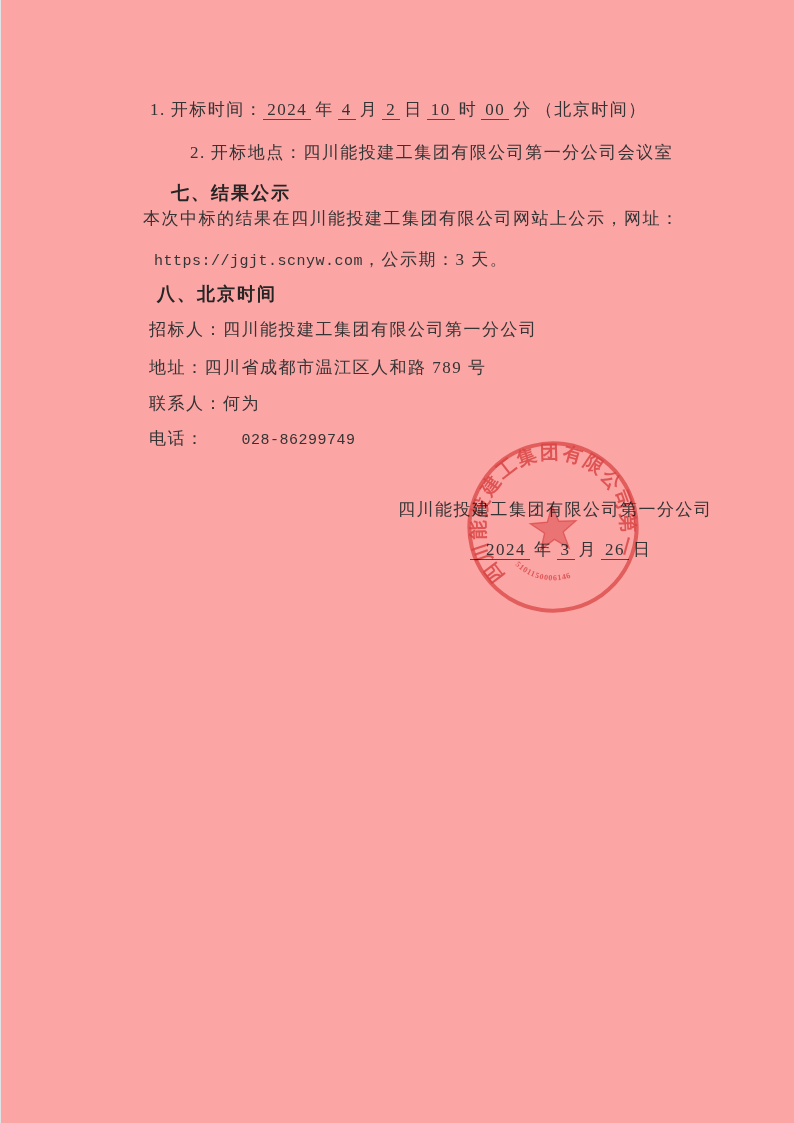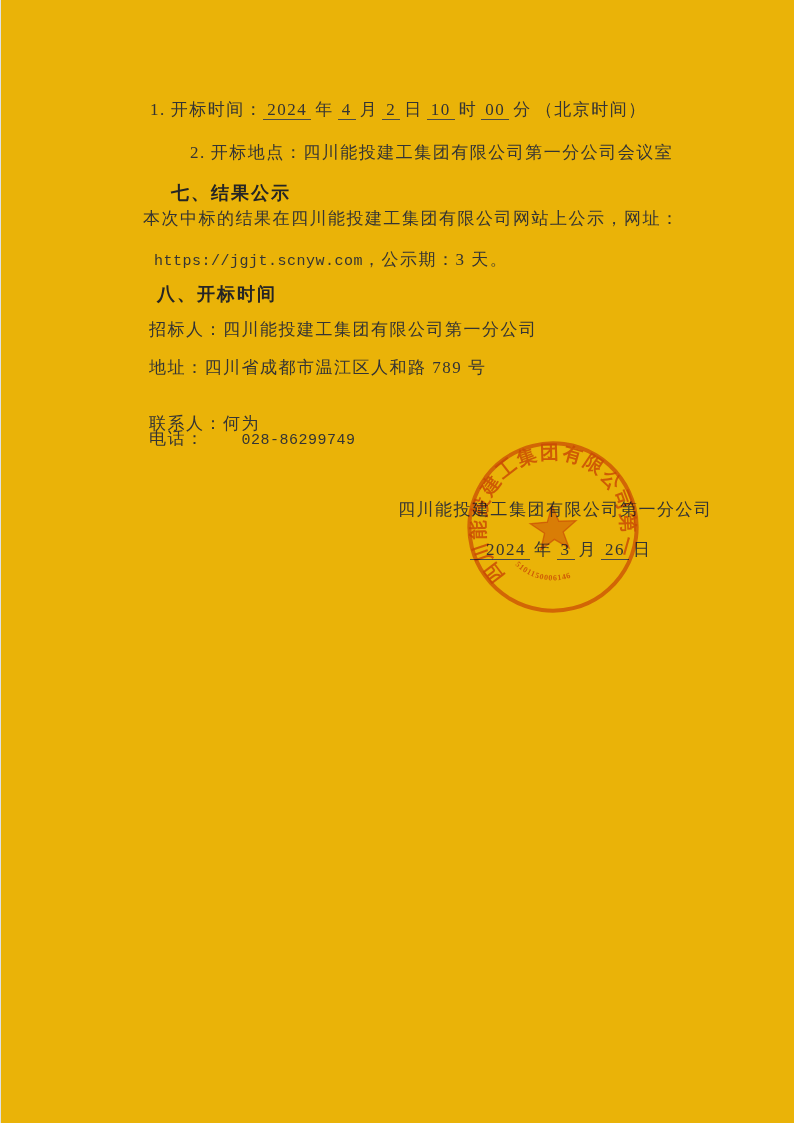--- a/index.html
+++ b/index.html
@@ -1,20 +1,20 @@
 <!DOCTYPE html>
 <html><head>
 <meta charset="utf-8">
 <style>
   html,body { margin:0; padding:0; background:#e8e8e8; }
   .page {
     position:relative;
     width:794px; height:1123px;
     margin:0 auto;
-    background:#eab308;
+    background:#fca5a5;
     overflow:hidden;
     font-family:"Liberation Serif", serif;
     box-shadow:inset 1px 0 0 #dfe3e4;
   }
   .line {
     position:absolute;
     font-size:17px;
     color:#343434;
     letter-spacing:1.5px;
     white-space:nowrap;
@@ -68,25 +68,25 @@
     <span class="num">2.</span><span>开标地点：</span><span>四川能投建工集团有限公司第一分公司会议室</span>
   </div>
 
   <div class="line heading" style="top:174px; left:171px;margin-top:8px;">七、结果公示</div>
 
   <div class="line" style="top:208px; left:143px;">本次中标的结果在四川能投建工集团有限公司网站上公示，网址：</div>
   <div class="line" style="top:249px; left:117px;">
     <span class="mono">https://jgjt.scnyw.com</span><span>，公示期：3 天。</span>
   </div>
 
-  <div class="line heading" style="top:283px; left:157px;">八、开标时间</div>
+  <div class="line heading" style="top:283px; left:157px;">八、北京时间</div>
 
   <div class="line" style="top:319px; left:149px;">招标人：四川能投建工集团有限公司第一分公司</div>
   <div class="line" style="top:357px; left:149px;">地址：四川省成都市温江区人和路 789 号</div>
-  <div class="line" style="top:393px; left:149px;margin-top:20px;">联系人：何为</div>
+  <div class="line" style="top:393px; left:149px;">联系人：何为</div>
   <div class="line" style="top:428px; left:149px;">
     <span>电话：</span><span class="mono">028-86299749</span>
   </div>
 
   <div class="line" style="top:499px; left:398px;">四川能投建工集团有限公司第一分公司</div>
   <div class="line" style="top:539px; left:470px;text-align:right;">
     <span class="u u-lead">2024</span><span class="sep">年</span><span class="u">3</span><span class="sep">月</span><span class="u">26</span><span class="sep">日</span>
   </div>
 
   <svg class="seal" viewBox="0 0 200 200">

